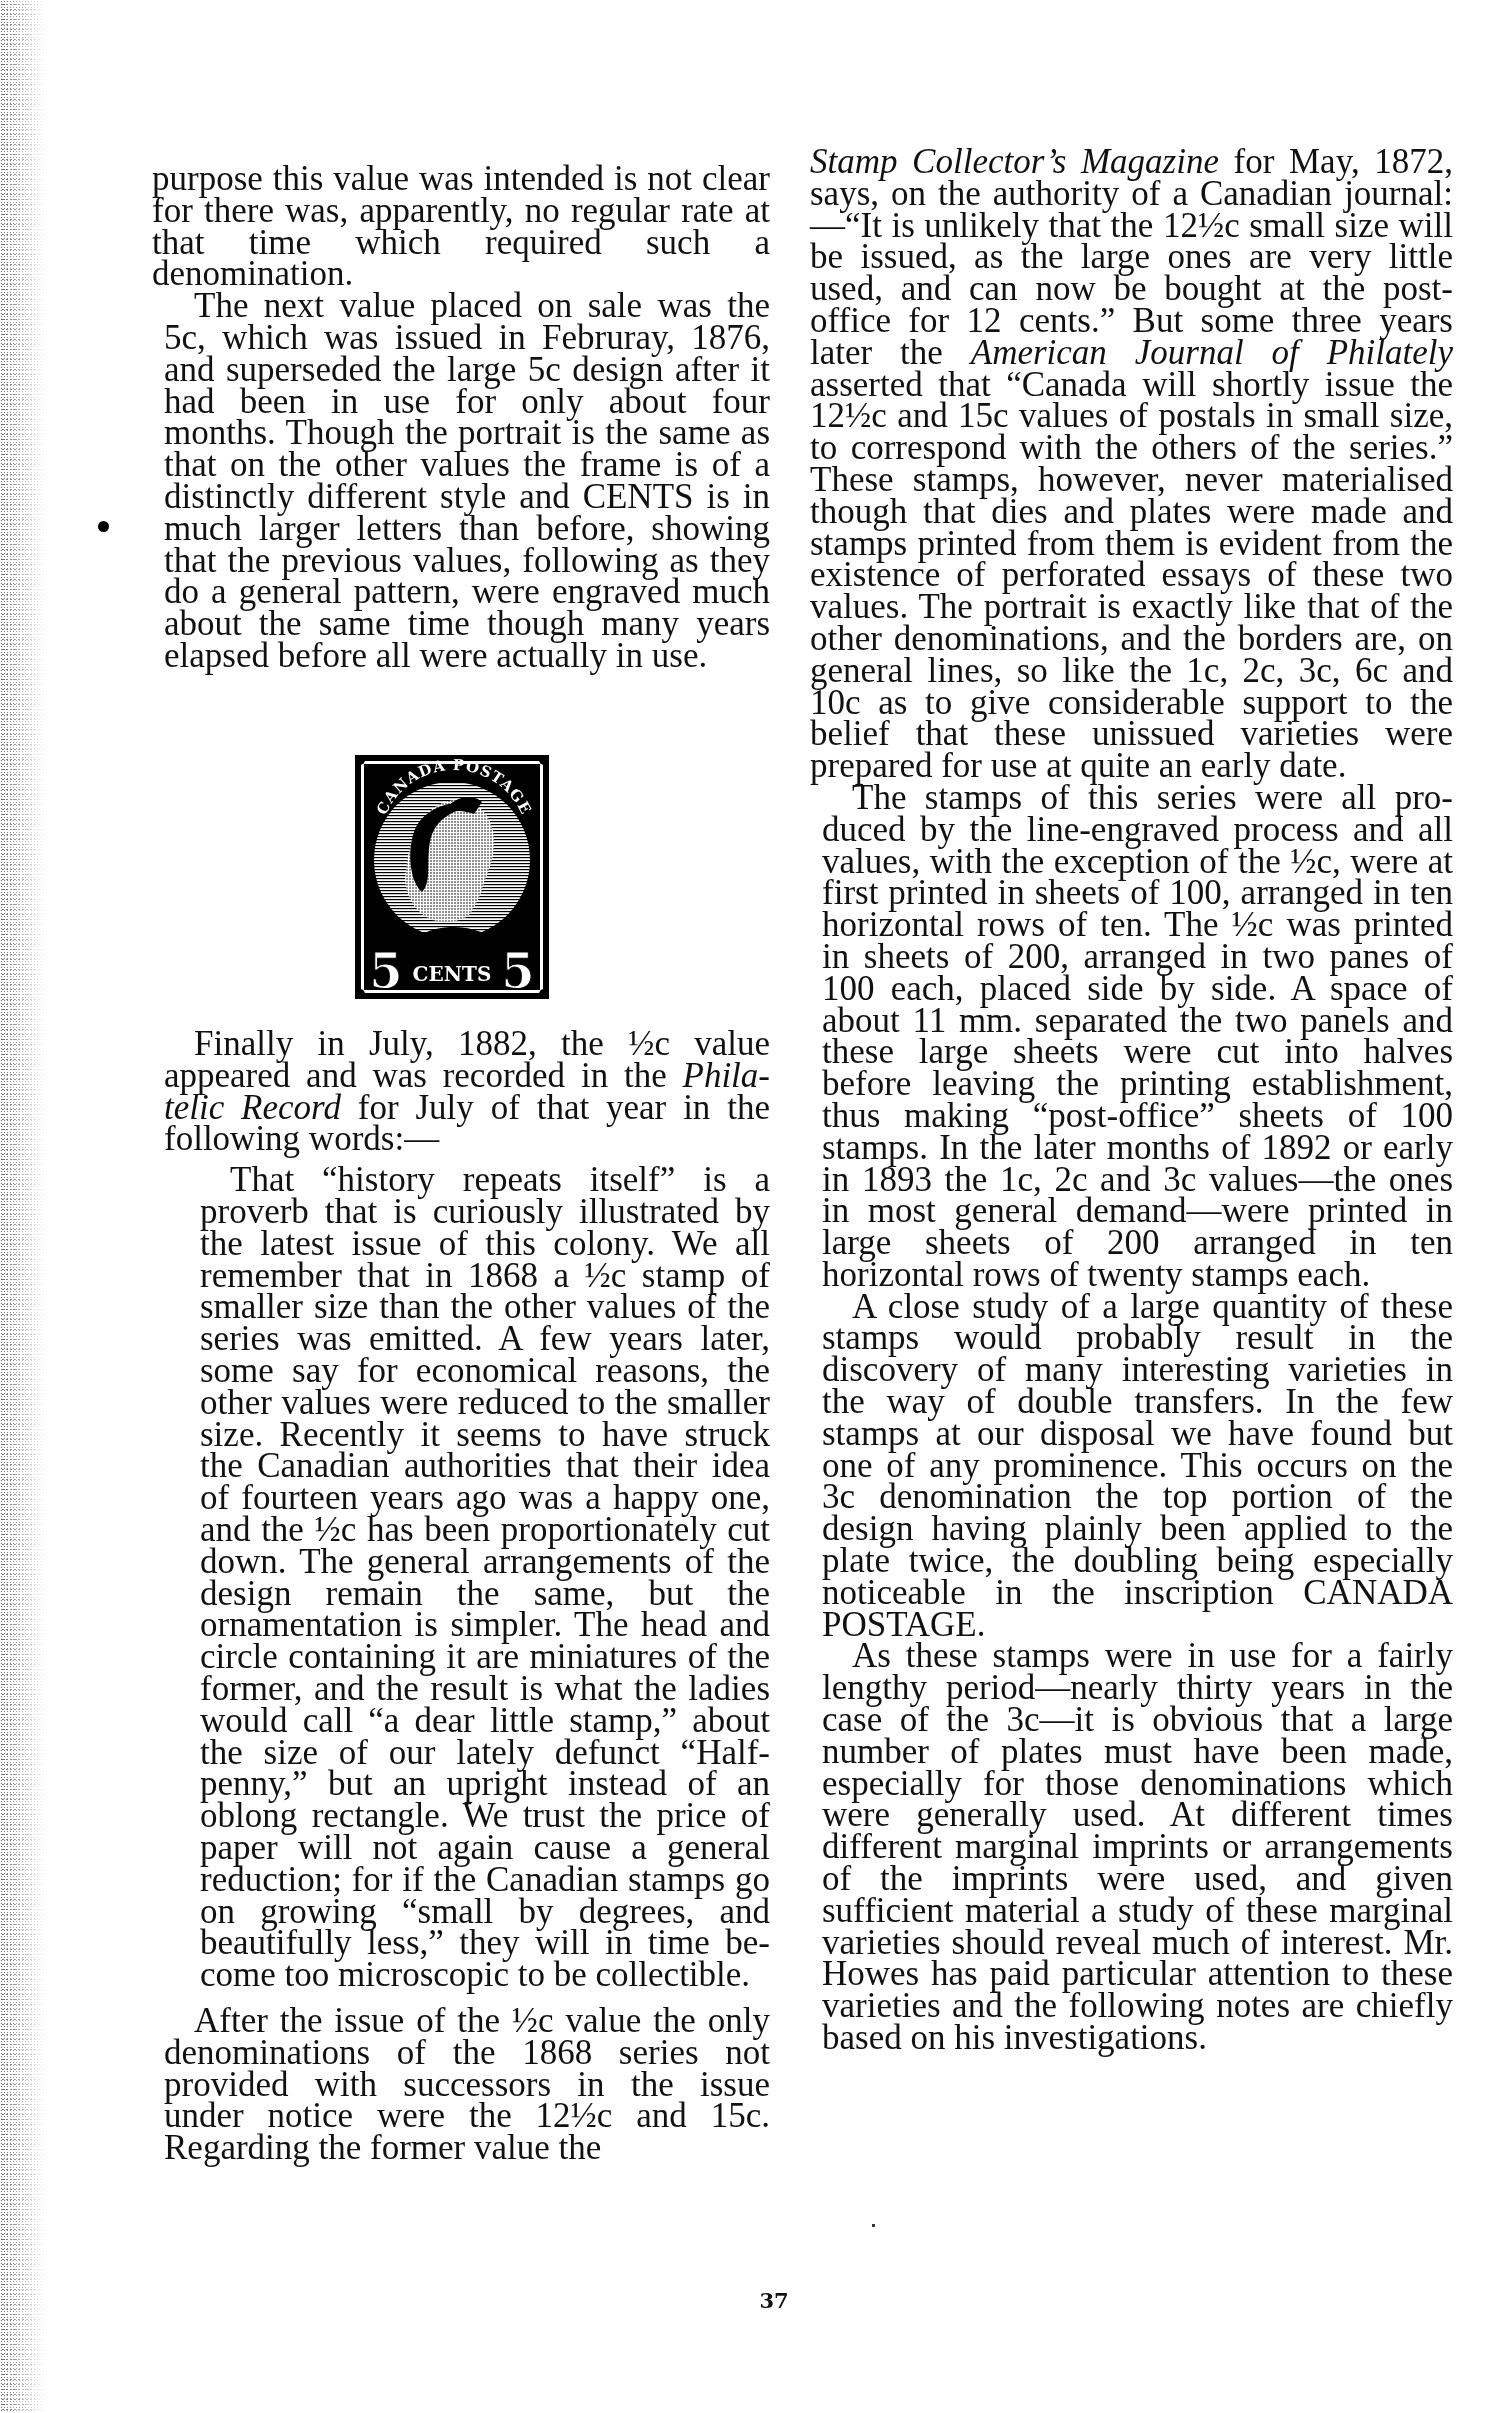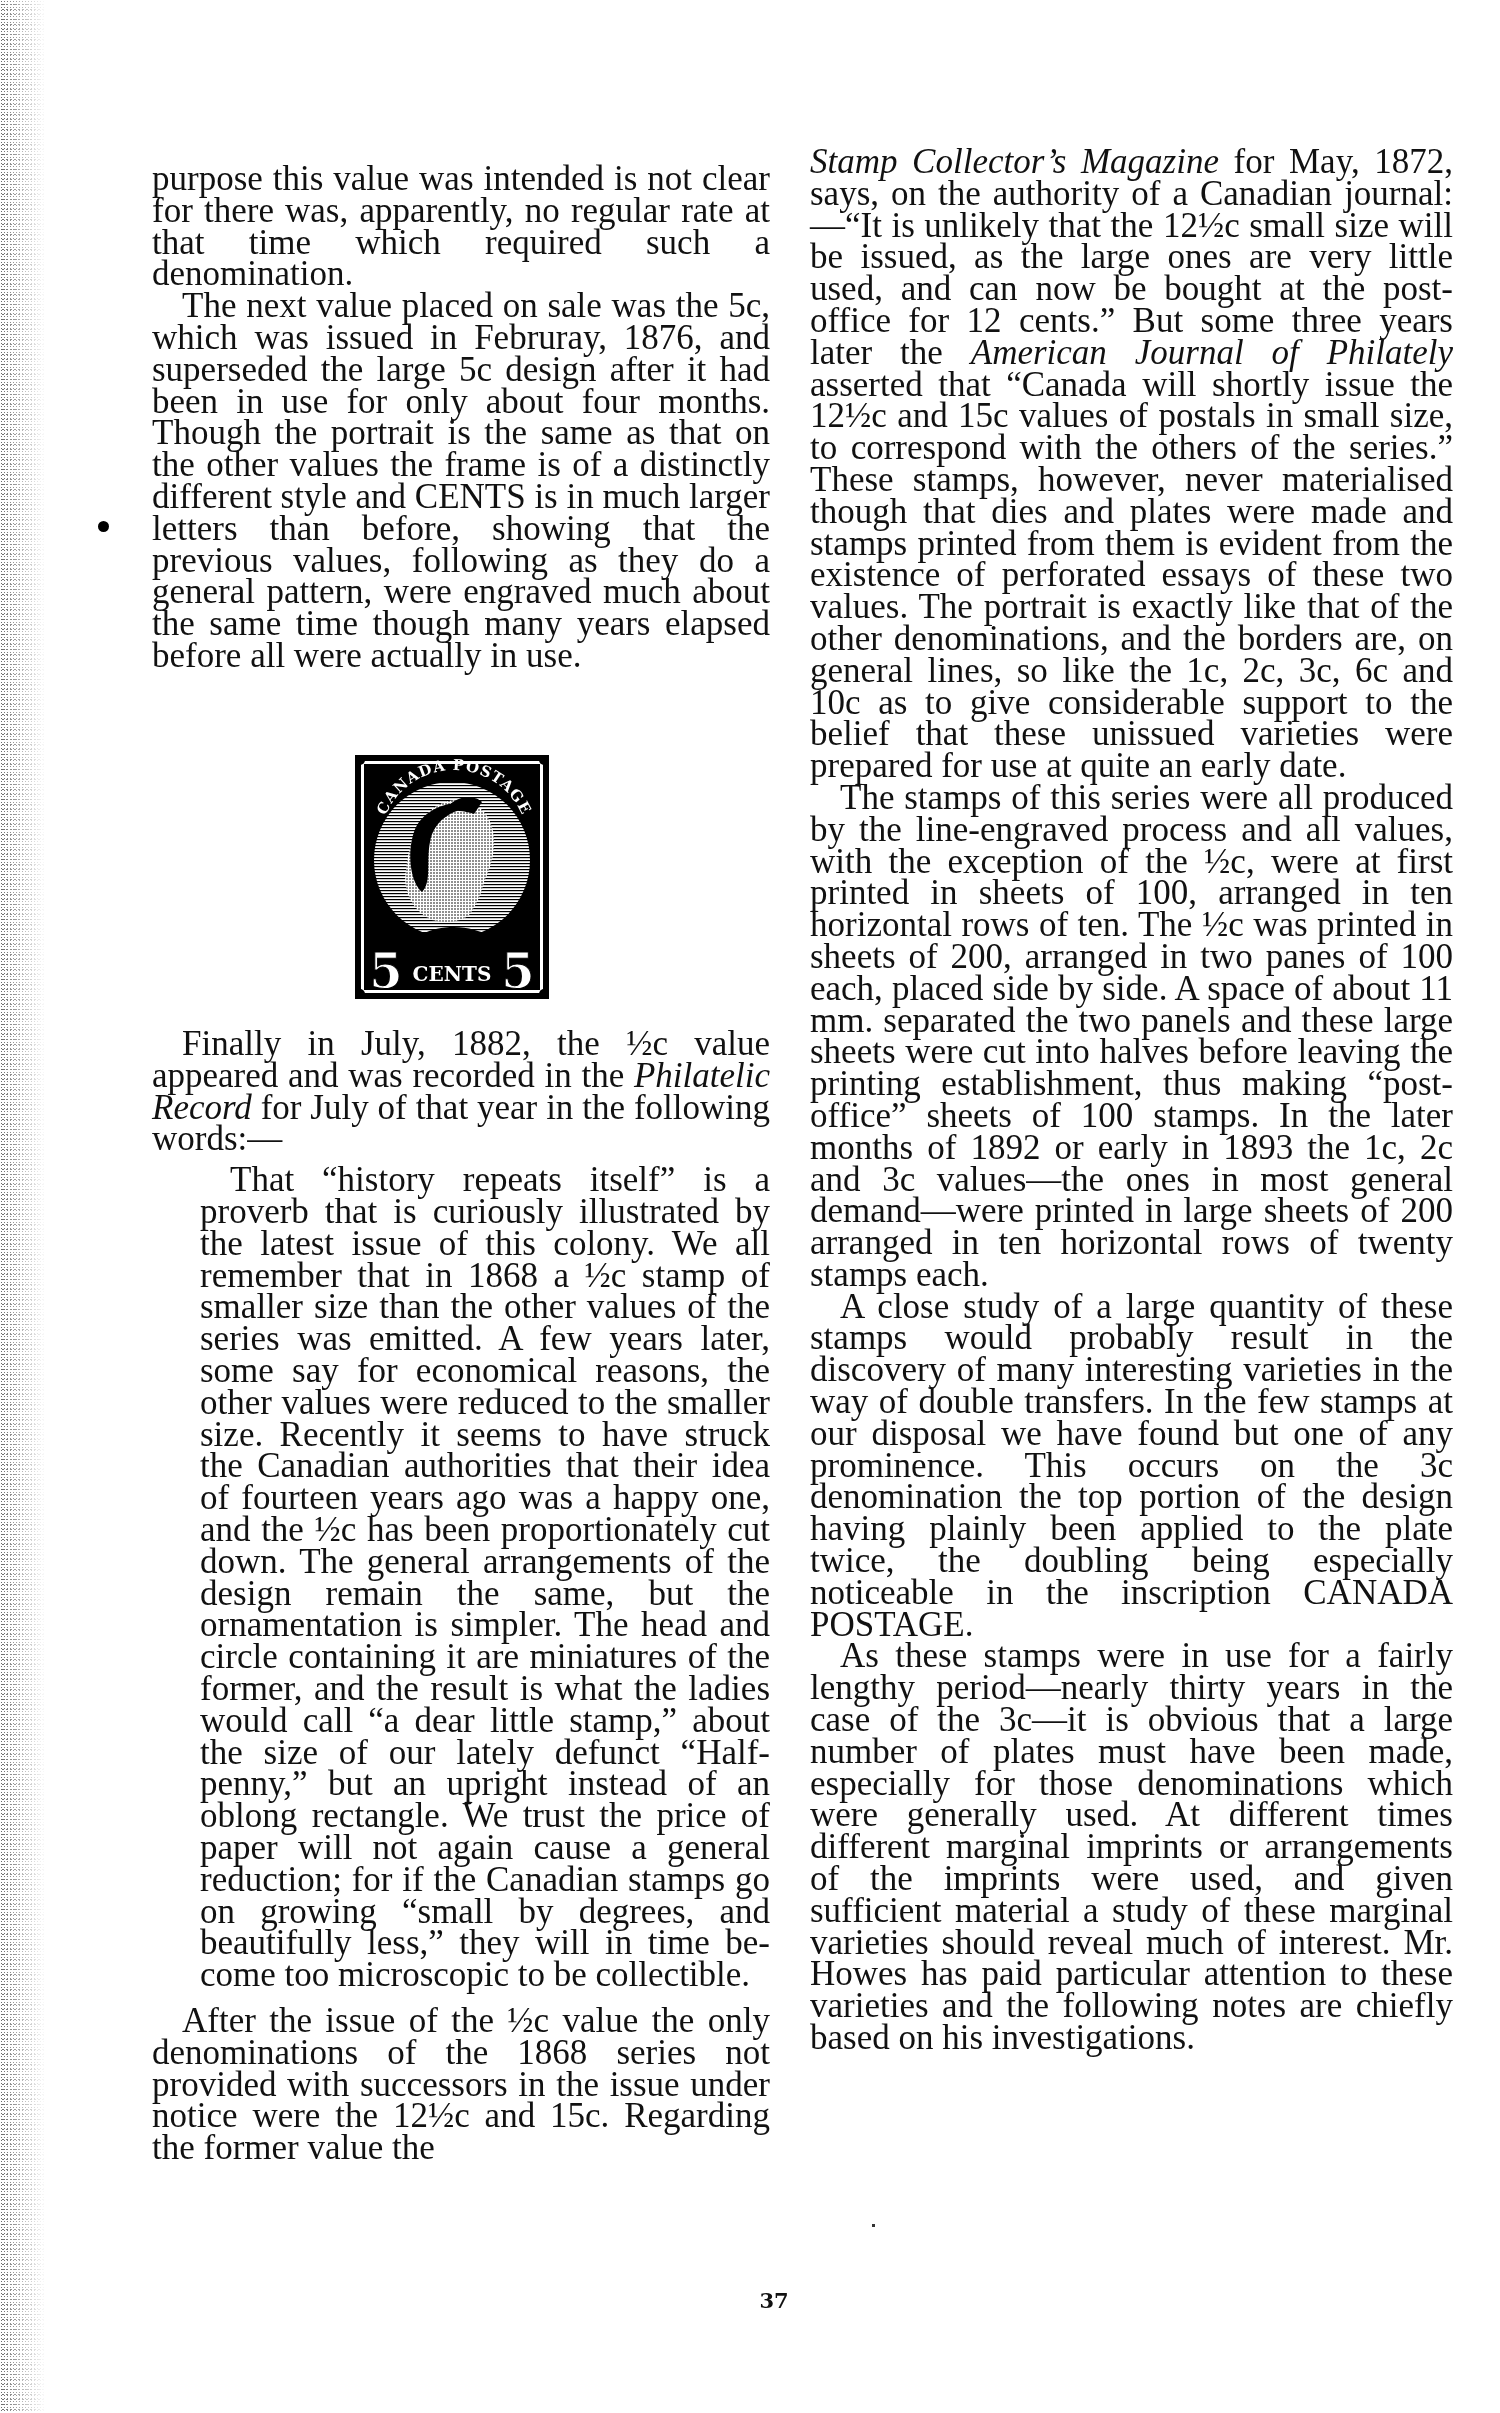--- a/index.html
+++ b/index.html
@@ -21,21 +21,21 @@
 
   .col {
     position: absolute;
     font-family: "Liberation Serif", "DejaVu Serif", serif;
     font-size: 35px;
     line-height: 31.8px;
     text-align: justify;
     hyphens: manual;
   }
   .col p { margin: 0; text-indent: 0; }
-  .col p.indent { text-indent: 30px; }
+  .col p.indent { text-indent: 30px; margin-left: 12px; }
   .col p.quote { margin-left: 48px; text-indent: 30px; margin-top: 9px; }
   .col p.gap-top { margin-top: 14px; }
 
   #left-col-top { left: 152px; top: 163px; width: 618px; }
   #left-col-bottom { left: 152px; top: 1028px; width: 618px; }
   #right-col { left: 810px; top: 146px; width: 643px; }
 
   .bullet {
     position: absolute; left: 98px; top: 521px; width: 11px; height: 11px;
     border-radius: 50%; background: #000;

